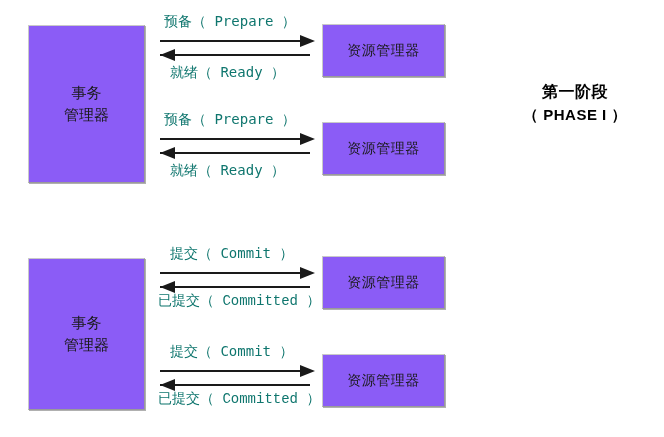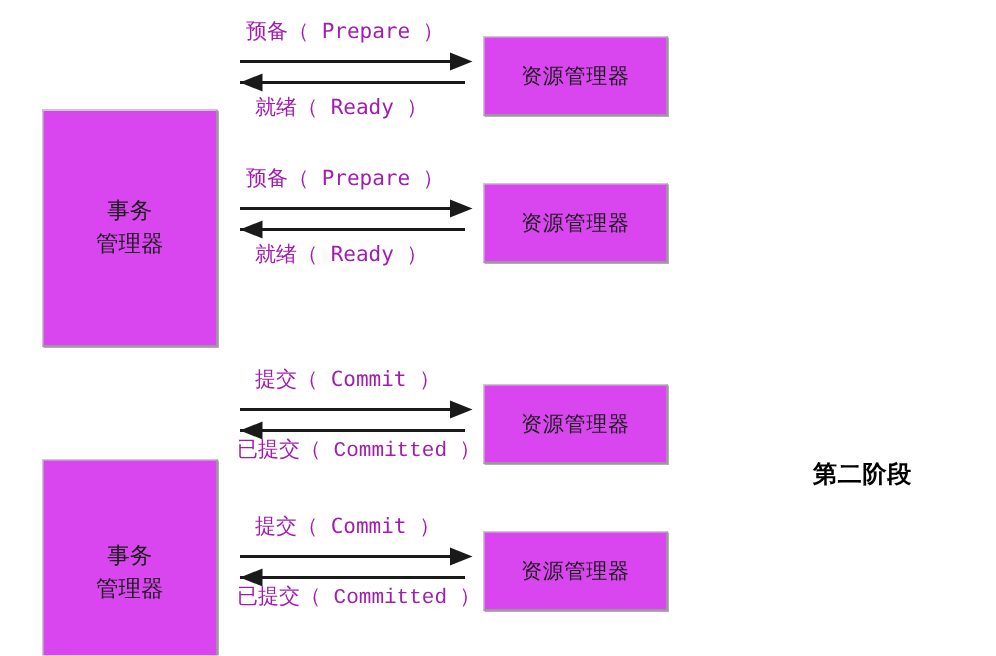--- a/index.html
+++ b/index.html
@@ -15,35 +15,34 @@
     width: 664px;
     height: 437px;
     background: #ffffff;
     overflow: hidden;
   }
 
   
   .box {
     position: absolute;
     box-sizing: border-box;
-    background: #d946ef;
+    background: #8b5cf6;
     border: 1px solid #9a9a9a;
     border-top-color: #c9c9c9;
     border-left-color: #c9c9c9;
     box-shadow: 1px 1px 0 0 #b0b0b0;
     display: flex;
     align-items: center;
     justify-content: center;
     text-align: center;
     color: #1a1a1a;
   }
   .tm-box {
     font-size: 15px;
     line-height: 1.45;
-    margin-top: 48px;
   }
   .rm-box {
     font-size: 14px;
     line-height: 1.2;
     letter-spacing: 0.5px;
   }
 
   
   .arrow-group {
     position: absolute;
@@ -68,21 +67,21 @@
     border-top: 6px solid transparent;
     border-bottom: 6px solid transparent;
     border-right: 15px solid #1a1a1a;
   }
 
   
   .msg {
     position: absolute;
     font-family: "DejaVu Sans Mono", "Liberation Mono", monospace;
     font-size: 14px;
-    color: #a21caf;
+    color: #0f766e;
     white-space: nowrap;
     line-height: 1;
   }
   .msg.cjk-lead {
     font-family: Liberation Mono, monospace;
   }
 
   
   .phase {
     position: absolute;
@@ -134,20 +133,24 @@
     <div class="arrow-head right" style="left:140px; top:25px;"></div>
     <div class="arrow-line" style="top:44px; width:150px;"></div>
     <div class="arrow-head left" style="left:0px; top:39px;"></div>
     <div class="msg" style="left:10px; top:55px;">就绪（ Ready ）</div>
   </div>
 
   <div class="box rm-box" style="left:322px; top:122px; width:123px; height:53px;">
     <span>资源管理器</span>
   </div>
 
+  <div class="phase" style="left:500px; top:80px; width:150px;">
+    <span class="cn">第一阶段</span>
+    <span class="en">（ PHASE I ）</span>
+  </div>
 
   <div class="box tm-box" style="left:28px; top:258px; width:117px; height:152px;">
     <div>
       <span>事务</span><br>
       <span>管理器</span>
     </div>
   </div>
 
   <div class="arrow-group" style="left:160px; top:242px; width:250px; height:75px;">
     <div class="msg" style="left:10px; top:4px;">提交（ Commit ）</div>
@@ -169,16 +172,15 @@
     <div class="arrow-line" style="top:44px; width:150px;"></div>
     <div class="arrow-head left" style="left:0px; top:39px;"></div>
     <div class="msg cjk-lead" style="left:-2px; top:52px; z-index:5;">已提交（ Committed ）</div>
   </div>
 
   <div class="box rm-box" style="left:322px; top:354px; width:123px; height:53px;">
     <span>资源管理器</span>
   </div>
 
   <div class="phase" style="left:500px; top:305px; width:150px;">
-    <span class="cn">第二阶段</span>
   </div>
 
 </div>
 
 </body></html>

